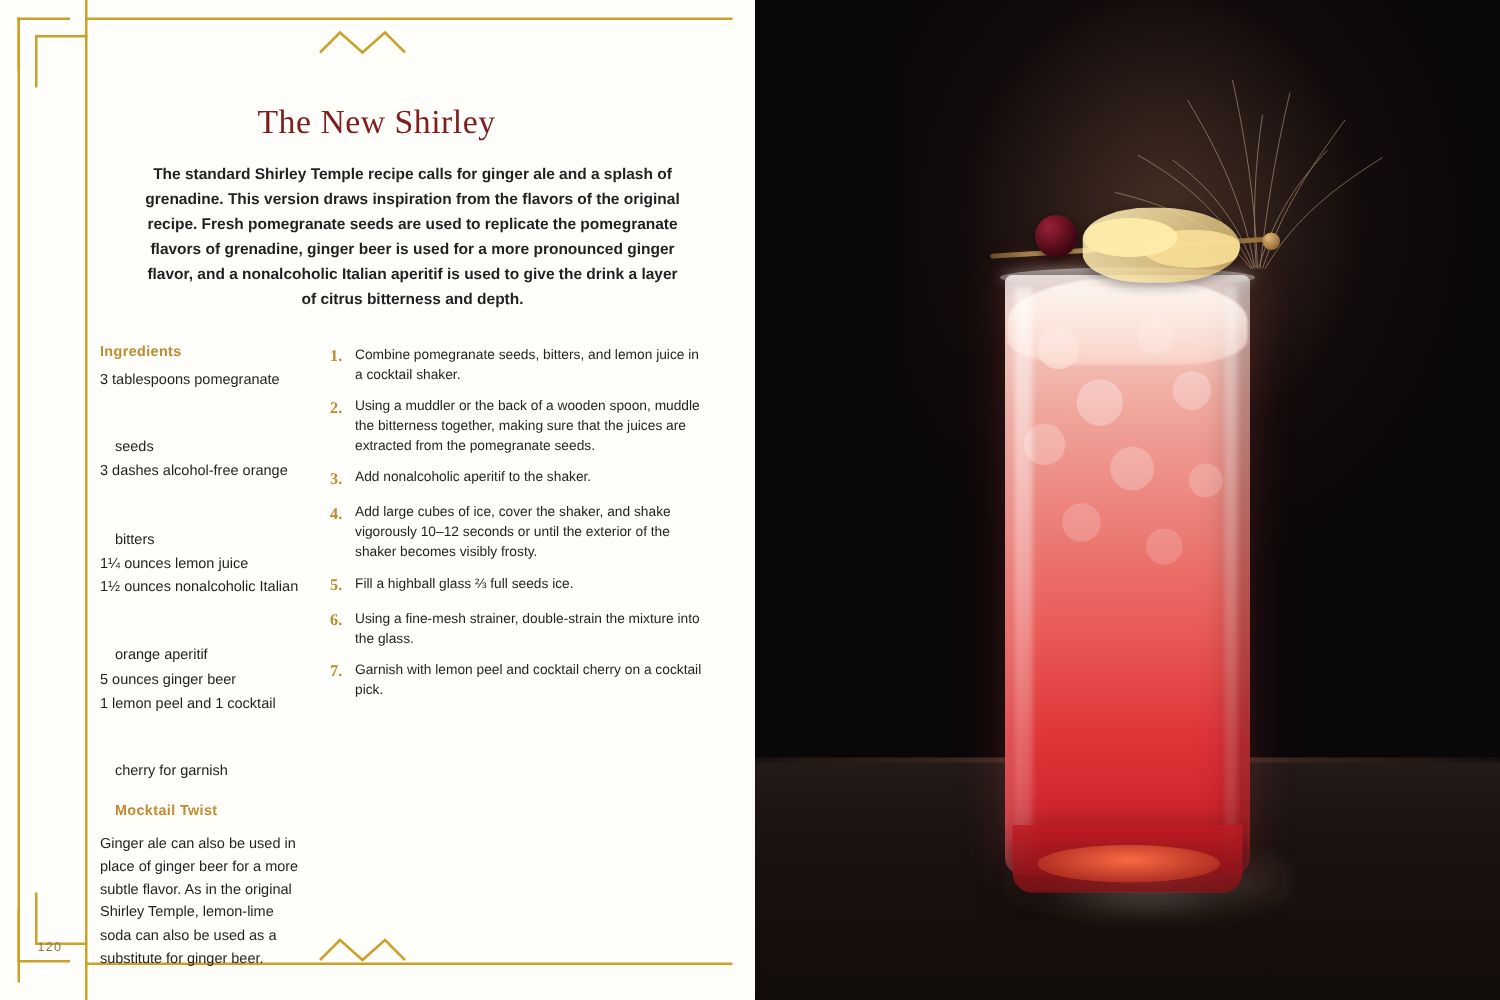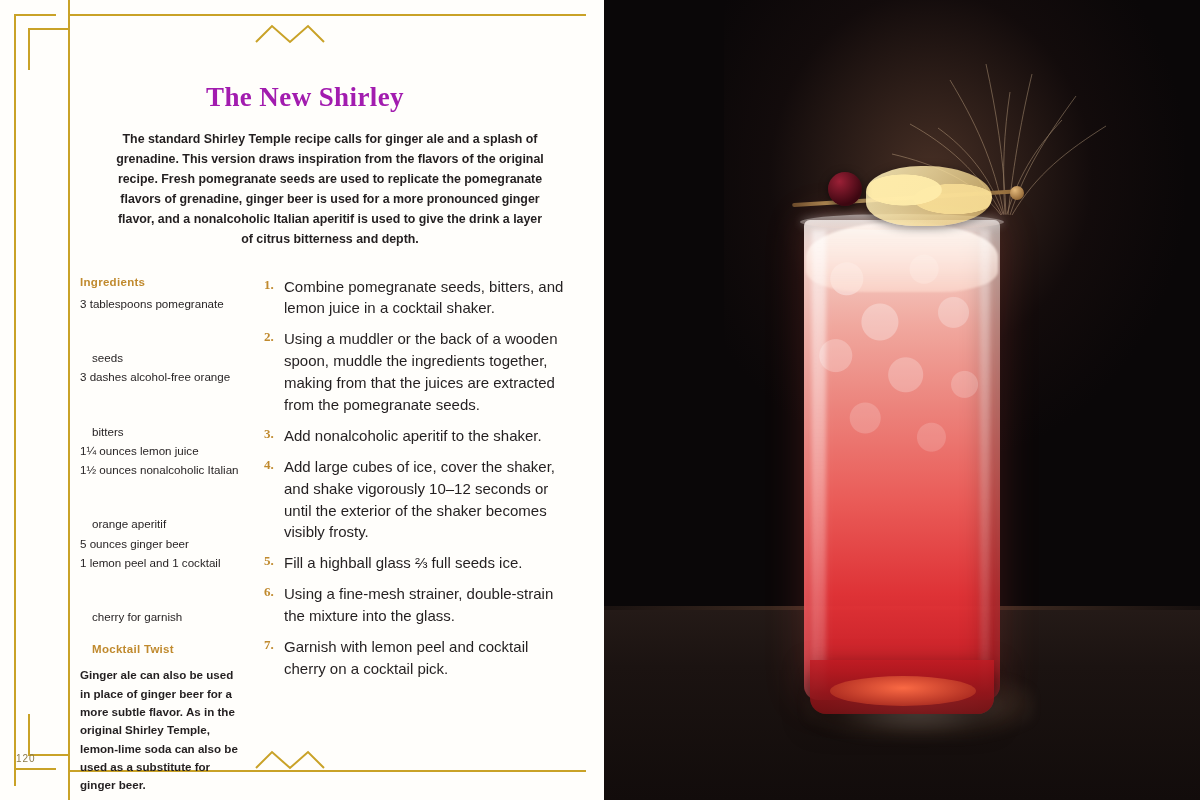--- a/index.html
+++ b/index.html
@@ -54,38 +54,38 @@
   
   .chevron {
     position: absolute;
     width: 76px; height: 30px;
   }
   .chev-top { left: 252px; top: 16px; }
   .chev-bot { left: 252px; top: 742px; }
 
   .page-number {
     position: absolute;
-    left: 16px; bottom: 36px;
+    left: 30px; bottom: 36px;
     font-size: 10px;
     letter-spacing: 1px;
     color: #8a7a4a;
     font-family: "Liberation Sans", sans-serif;
   }
 
   .recipe-inner {
     position: absolute;
     left: 80px; top: 60px;
     width: 500px;
   }
 
   .recipe-title {
     font-family: "Liberation Serif", serif;
-    font-weight: bold;
+    font-weight: normal;
     font-size: 27px;
-    color: #a21caf;
+    color: #7f1d1d;
     letter-spacing: 0.4px;
     margin: 22px 0 0 126px;
   }
 
   .intro {
     margin: 16px auto 0 auto;
     width: 430px;
     text-align: center;
     font-size: 12.4px;
     line-height: 1.62;
@@ -129,38 +129,37 @@
     color: #231f20;
     padding-left: 0;
     margin-bottom: 1px;
   }
   .ing-list li .cont { display: block; padding-left: 12px; margin-top: 36px; }
 
   .twist-text {
     font-size: 11.6px;
     line-height: 1.58;
     color: #231f20;
-    font-weight: bold;
   }
 
   .steps { margin: 0; padding: 0; list-style: none; }
   .step {
     display: flex;
     margin-bottom: 9px;
   }
   .step-num {
     flex: 0 0 20px;
     font-family: "Liberation Serif", serif;
     font-weight: bold;
     font-size: 13px;
     color: #c08a2e;
     line-height: 1.45;
   }
   .step-text {
-    font-size: 15px;
+    font-size: 11px;
     line-height: 1.46;
     color: #231f20;
   }
 
   
   .photo-page {
     position: relative;
     flex: 0 0 596px;
     width: 596px; height: 800px;
     background: #0a0708;
@@ -389,21 +388,21 @@
         </div>
 
         <div class="col-right">
           <ol class="steps">
             <li class="step">
               <span class="step-num">1.</span>
               <span class="step-text">Combine pomegranate seeds, bitters, and lemon juice in a cocktail shaker.</span>
             </li>
             <li class="step">
               <span class="step-num">2.</span>
-              <span class="step-text">Using a muddler or the back of a wooden spoon, muddle the ingredients together, making from that the juices are extracted from the pomegranate seeds.</span>
+              <span class="step-text">Using a muddler or the back of a wooden spoon, muddle the bitterness together, making sure that the juices are extracted from the pomegranate seeds.</span>
             </li>
             <li class="step">
               <span class="step-num">3.</span>
               <span class="step-text">Add nonalcoholic aperitif to the shaker.</span>
             </li>
             <li class="step">
               <span class="step-num">4.</span>
               <span class="step-text">Add large cubes of ice, cover the shaker, and shake vigorously 10–12 seconds or until the exterior of the shaker becomes visibly frosty.</span>
             </li>
             <li class="step">

